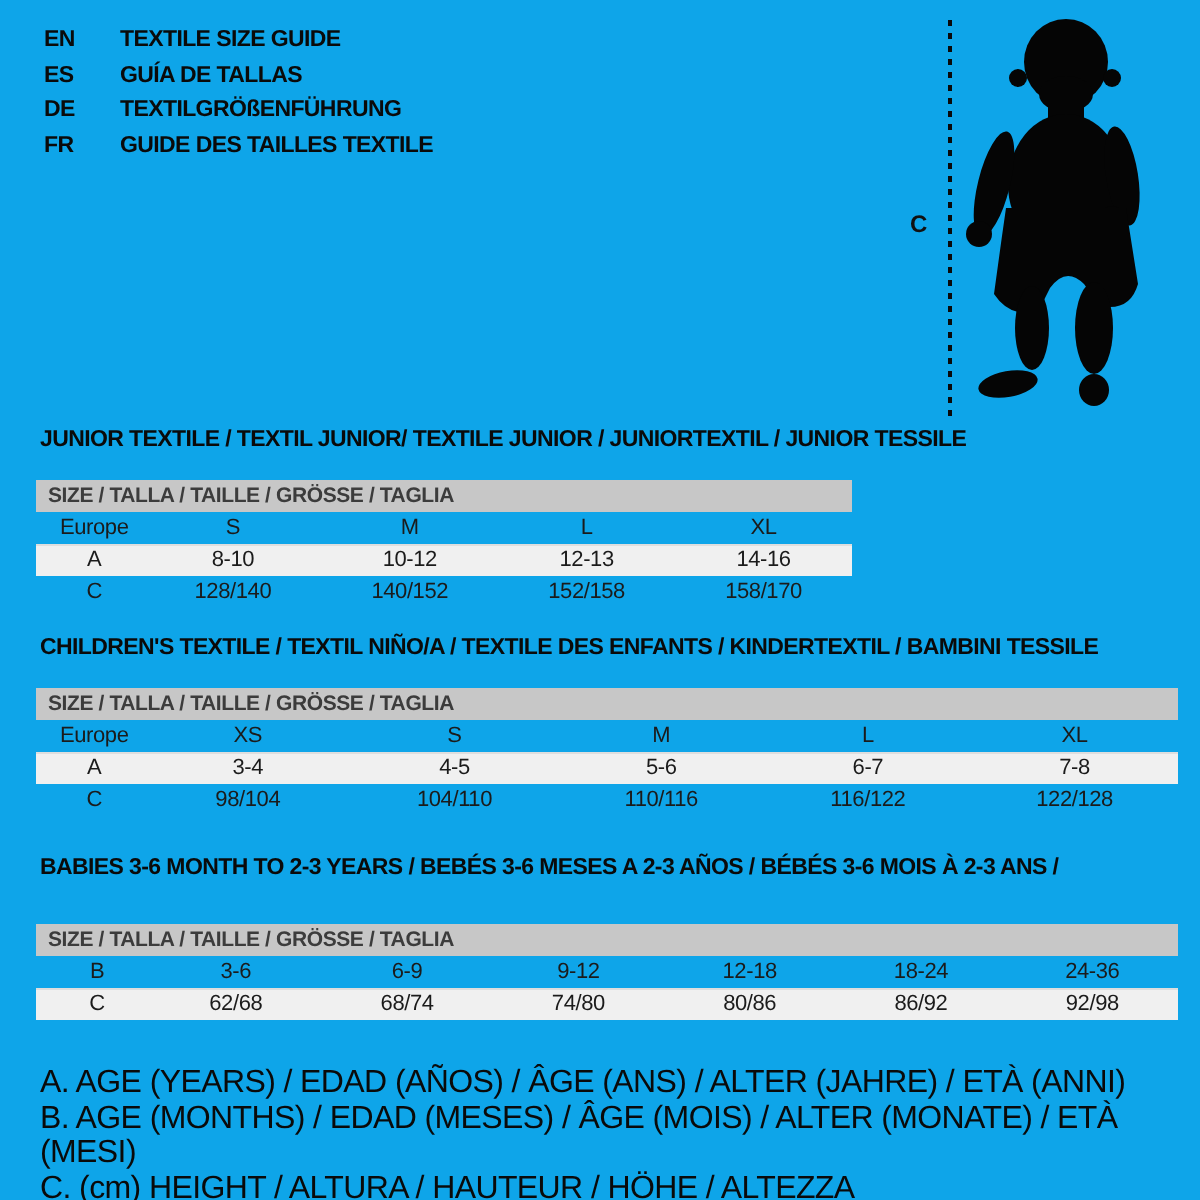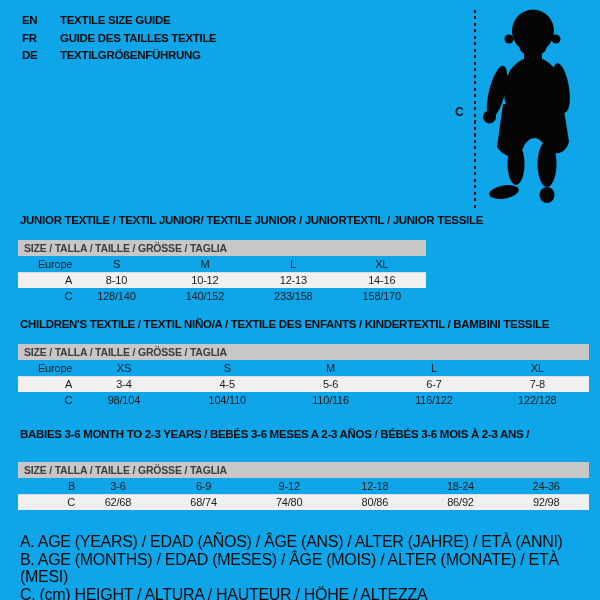--- a/index.html
+++ b/index.html
@@ -21,21 +21,21 @@
   
   .sec-title { position:absolute; left:20px; font-size:11.5px; font-weight:bold; letter-spacing:-0.3px;
     line-height:16px; width:575px; color:#0a0a0a; white-space:nowrap; }
   #title3 { white-space:normal; }
 
   
   .size-table { position:absolute; border-collapse:collapse; table-layout:fixed; font-size:11px; color:#1b1b1b; }
   .size-table th.band { background:#c7c7c7; color:#3c3c3c; font-weight:600; text-align:left;
     padding:1px 0 1px 6px; height:16px; font-size:10.5px; letter-spacing:-0.2px; }
   .size-table td { text-align:center; height:16px; padding:0; white-space:nowrap; letter-spacing:-0.2px; }
-  .size-table td.rlabel { text-align:right; padding-left:4px;margin-top:39px; }
+  .size-table td.rlabel { text-align:center; padding-left:4px;margin-top:39px; }
   .size-table tr.alt { background:#f0f0f0; }
   .size-table tr.hl td { border-top:1px solid #dedede; }
   #tbl1 { left:18px; top:240px; width:408px; }
   #tbl2 { left:18px; top:344px; width:571px; }
   #tbl3 { left:18px; top:462px; width:571px; }
 
   
   .notes { position:absolute; left:20px; top:533px; font-size:16px; font-weight:normal;
     line-height:17.5px; letter-spacing:-0.3px; color:#0a0a0a; }
 </style>
@@ -43,26 +43,30 @@
 <body>
 
 <div class="canvas">
 
   <div class="langs">
     <div class="lang-row">
       <span class="lang-code">EN</span>
       <span>TEXTILE SIZE GUIDE</span>
     </div>
     <div class="lang-row">
+      <span class="lang-code">ES</span>
+      <span>GUÍA DE TALLAS</span>
+    </div>
+    <div class="lang-row">
+      <span class="lang-code">DE</span>
+      <span>TEXTILGRÖßENFÜHRUNG</span>
+    </div>
+    <div class="lang-row">
       <span class="lang-code">FR</span>
       <span>GUIDE DES TAILLES TEXTILE</span>
-    </div>
-    <div class="lang-row">
-      <span class="lang-code">DE</span>
-      <span>TEXTILGRÖßENFÜHRUNG</span>
     </div>
   </div>
 
   <div class="measure-line"></div>
   <div class="measure-label">C</div>
   <svg class="silhouette" viewBox="0 0 108 202" aria-hidden="true">
     <g fill="#050505">
       <ellipse cx="50" cy="25" rx="21" ry="21.5"></ellipse>
       <circle cx="26" cy="33" r="4.5"></circle>
       <circle cx="73" cy="33" r="4.5"></circle>
@@ -105,21 +109,21 @@
       <td class="rlabel">A</td>
       <td>8-10</td>
       <td>10-12</td>
       <td>12-13</td>
       <td>14-16</td>
     </tr>
     <tr>
       <td class="rlabel">C</td>
       <td>128/140</td>
       <td>140/152</td>
-      <td>233/158</td>
+      <td>152/158</td>
       <td>158/170</td>
     </tr>
   </tbody>
     </table>
 
   <div class="sec-title" id="title2" style="top:316px;">CHILDREN'S TEXTILE / TEXTIL NIÑO/A / TEXTILE DES ENFANTS / KINDERTEXTIL / BAMBINI TESSILE</div>
   <table class="size-table" id="tbl2">
     <colgroup>
         <col style="width:9.5%">
         <col style="width:18.1%">

